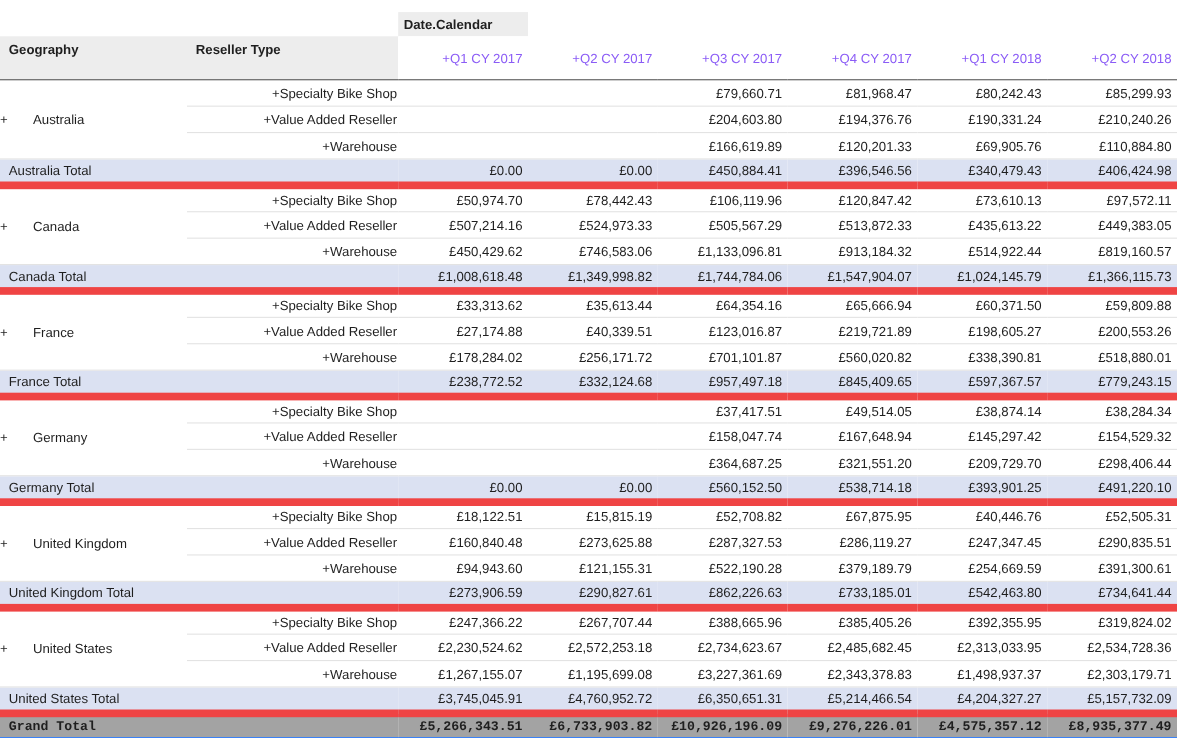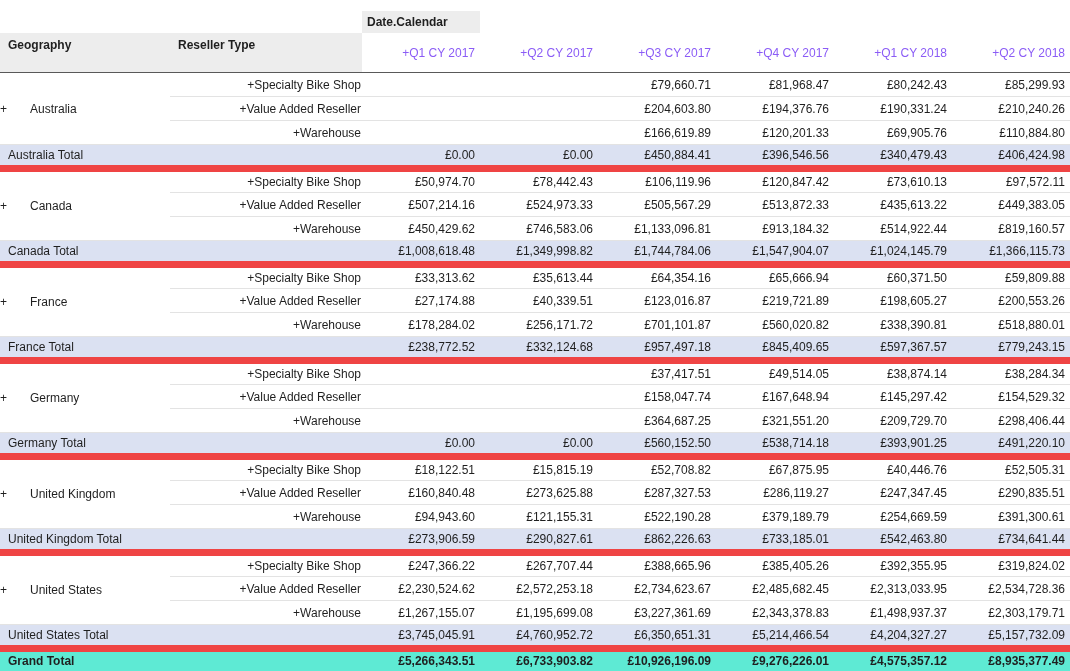--- a/index.html
+++ b/index.html
@@ -32,22 +32,22 @@
   tbody td { border-bottom: 1px solid #e3e3e3; }
   td.geo-cell { vertical-align: middle; padding-left: 0; background: #ffffff; }
   td.rtype-cell { padding-left: 6px; background: #ffffff; text-align: right; }
   .plus { display: inline-block; cursor: pointer; color: #1f1f1f; }
   td.geo-cell .plus { width: 30px; }
   td.rtype-cell .plus { width: 29px; }
   td.val { text-align: right; padding-right: 5px; background: #ffffff; white-space: nowrap; }
   tr.subtotal td { background: #dbe1f2; border-bottom: 7px solid #ef4444; }
   tr.subtotal td.label { padding-left: 8px; }
   tr.grand td {
-    background: #5eead4; font-weight: 700;
-    border-top: 1px solid #595959; border-bottom: 4px solid #3b82f6;
+    background: #a3a3a3; font-weight: 700;
+    border-top: 1px solid #595959; border-bottom: 6px solid #3b82f6; font-family: Liberation Mono, monospace;
   }
   tr.grand td.label { padding-left: 8px; }
 </style>
 </head>
 <body>
 
 <div class="matrix-wrap">
   <table class="matrix">
     <colgroup>
       <col style="width:170px">

